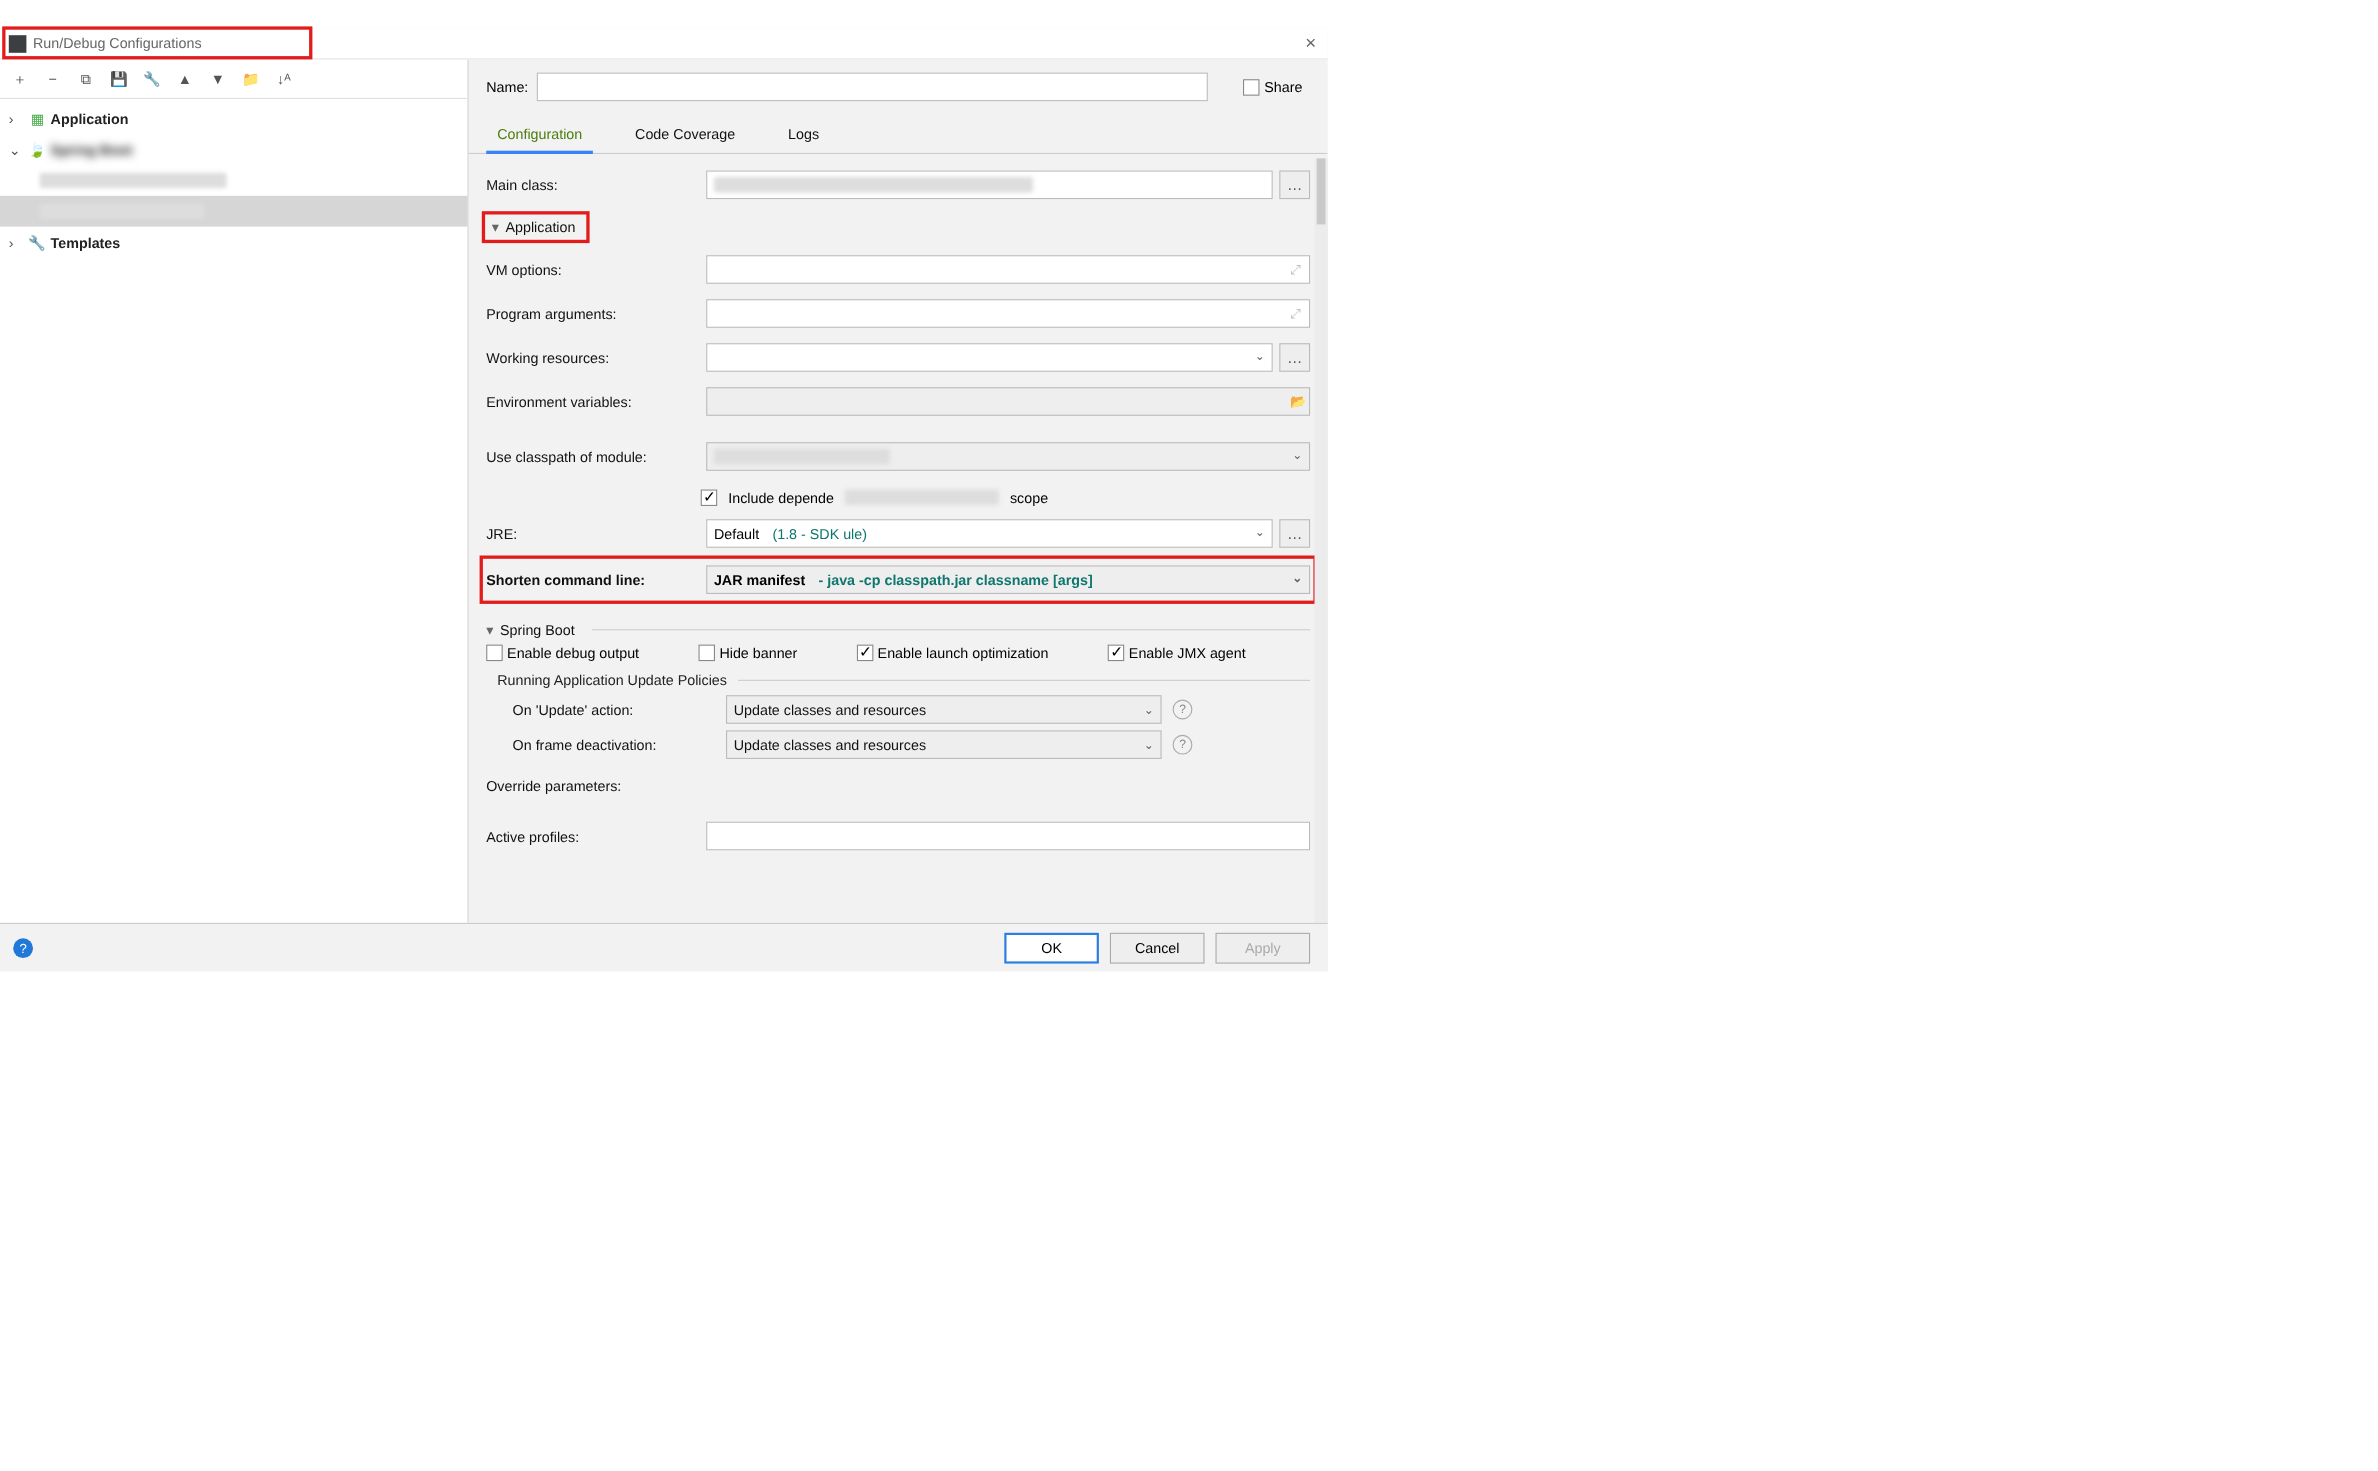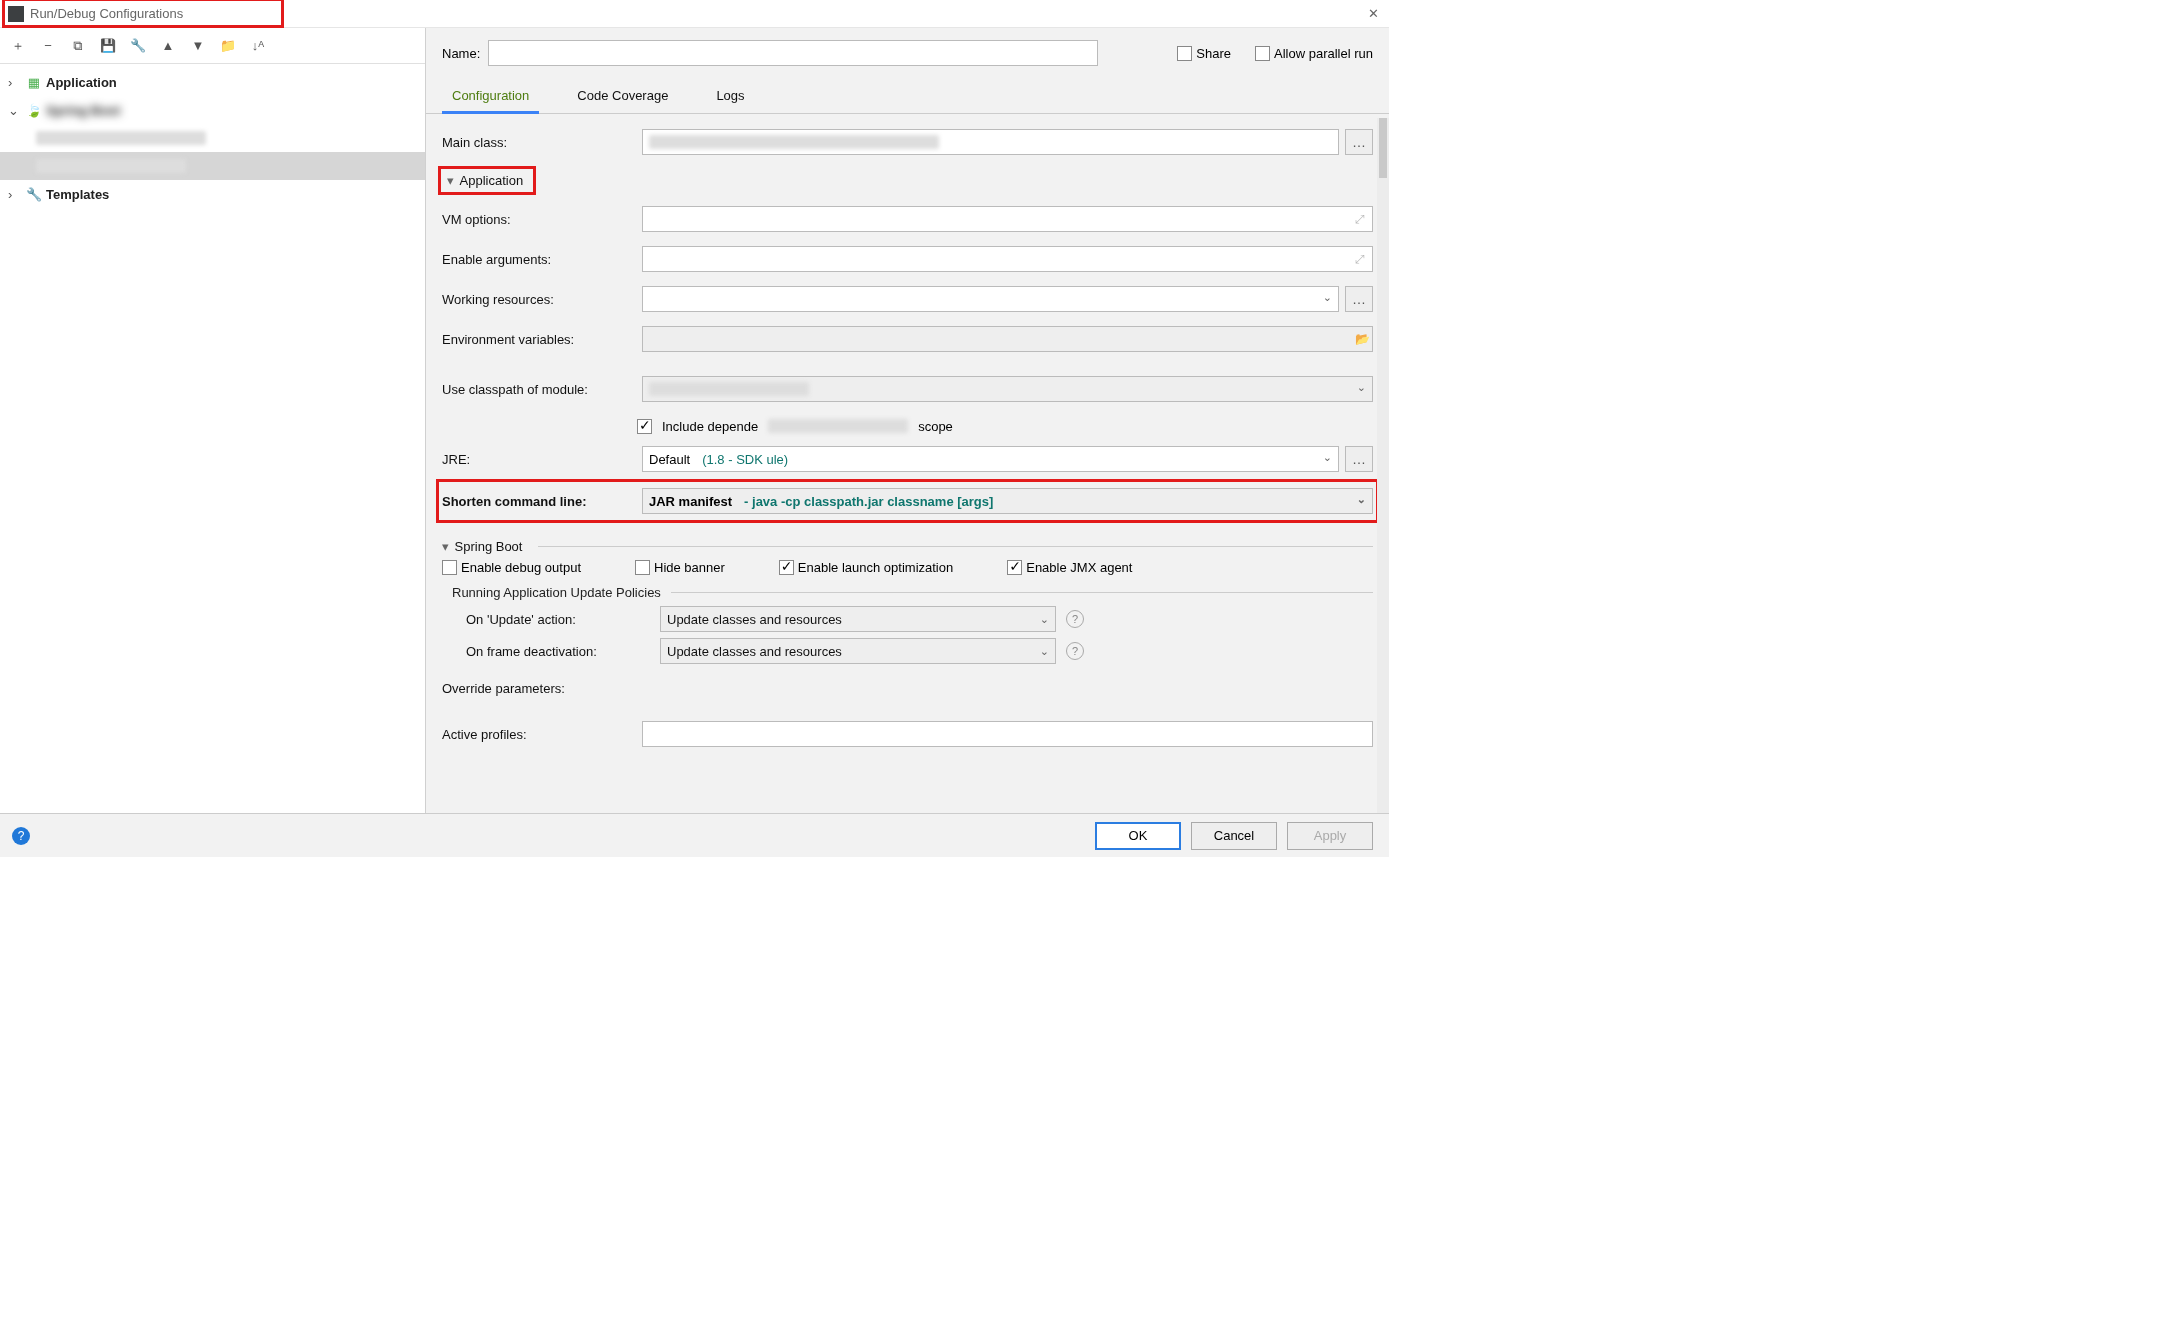--- a/index.html
+++ b/index.html
@@ -1,17 +1,17 @@
 <!DOCTYPE html>
 <html><head>
 <meta charset="utf-8">
 <style>
 * { box-sizing: border-box; margin: 0; padding: 0; font-family: "Segoe UI", Arial, sans-serif; font-size: 13px; }
 html, body { width: 100%; height: 100%; background: #fff; }
-.dialog { width: 1389px; height: 857px; background: #f2f2f2; display: flex; flex-direction: column; position: relative; }
+.dialog { width: 1207px; height: 857px; background: #f2f2f2; display: flex; flex-direction: column; position: relative; margin-top: 26px; }
 .title-bar { height: 28px; background: #fff; display: flex; align-items: center; padding: 0 8px; border-bottom: 1px solid #e6e6e6; position: relative; }
 .title-bar .app-icon { width: 16px; height: 16px; background: #3c3f41; margin-right: 6px; }
 .title-bar .title-text { color: #666; }
 .title-bar .close-x { position: absolute; right: 10px; top: 6px; color: #666; cursor: pointer; }
 .red-box-title { position: absolute; left: 2px; top: -2px; width: 282px; height: 30px; border: 3px solid #e21b1b; pointer-events: none; z-index: 5; }
 .body { flex: 1; display: flex; overflow: hidden; }
 .left-panel { width: 426px; background: #fff; border-right: 1px solid #d0d0d0; display: flex; flex-direction: column; }
 .toolbar { height: 36px; border-bottom: 1px solid #e0e0e0; display: flex; align-items: center; padding: 0 6px; gap: 6px; }
 .tb-btn { width: 24px; height: 24px; display: inline-flex; align-items: center; justify-content: center; color: #555; cursor: pointer; }
 .tree { flex: 1; padding: 4px 0; }
@@ -161,21 +161,21 @@
         </div>
 
         <div class="form-row">
           <span class="lbl">VM options:</span>
           <div class="field">
               <input style="">
               <span class="expand-icon">⤢</span>
             </div>
         </div>
         <div class="form-row">
-          <span class="lbl">Enable arguments:</span>
+          <span class="lbl">Program arguments:</span>
           <div class="field">
               <input style="">
               <span class="expand-icon">⤢</span>
             </div>
         </div>
         <div class="form-row">
           <span class="lbl">Working resources:</span>
           <div class="field">
               <input style="">
               <span class="dd-arrow">⌄</span>

